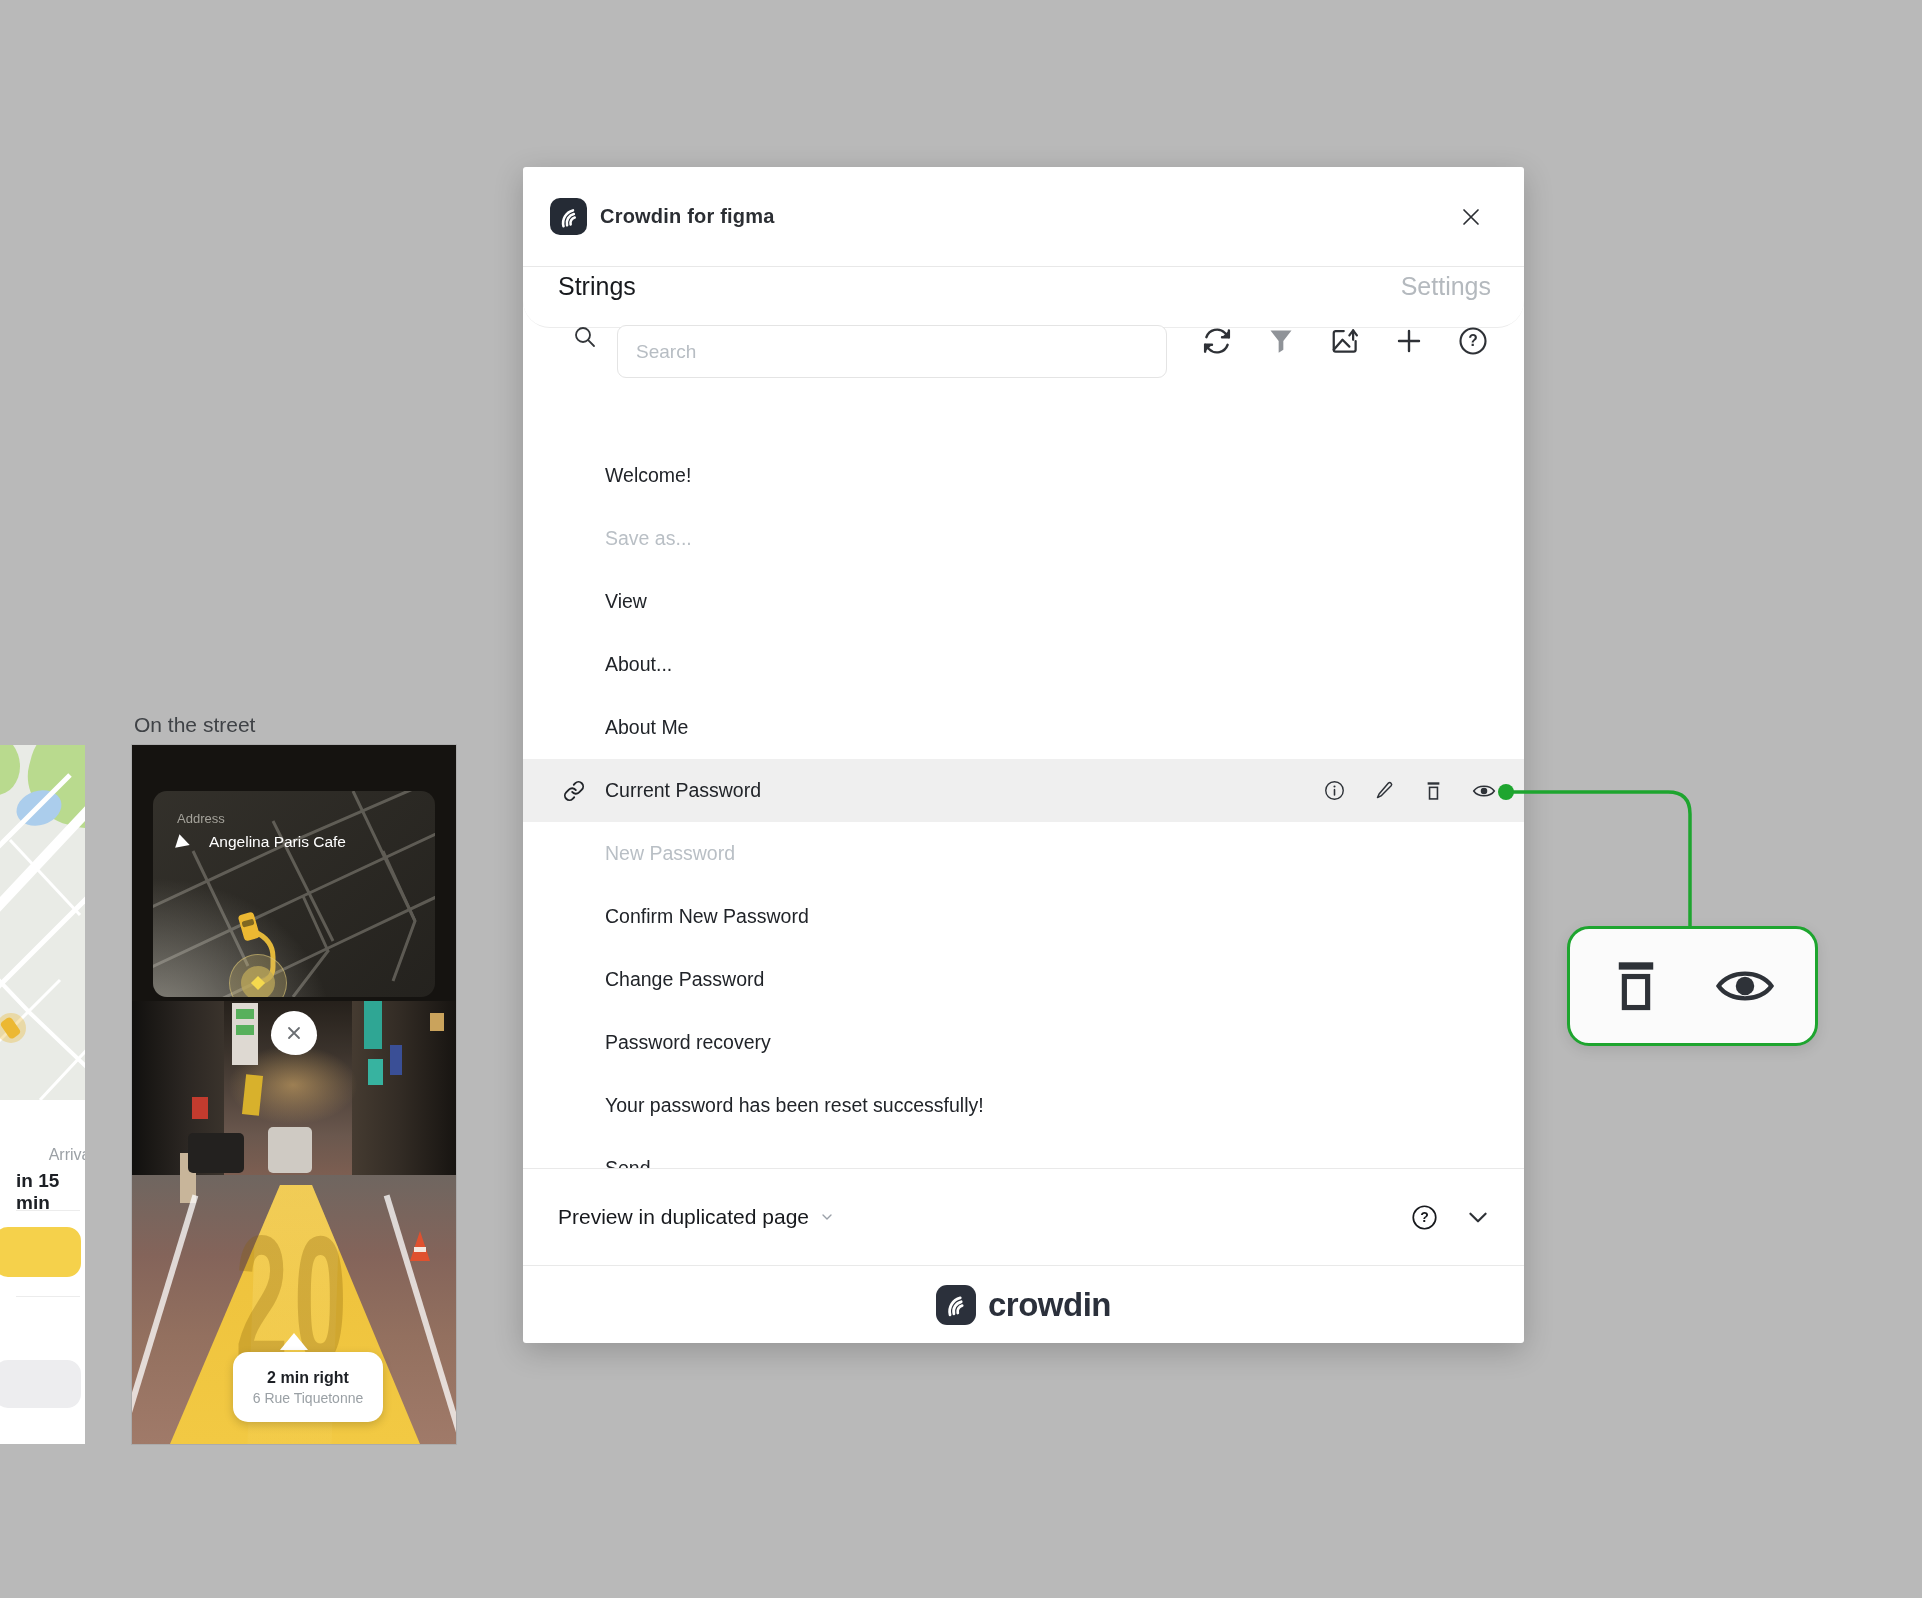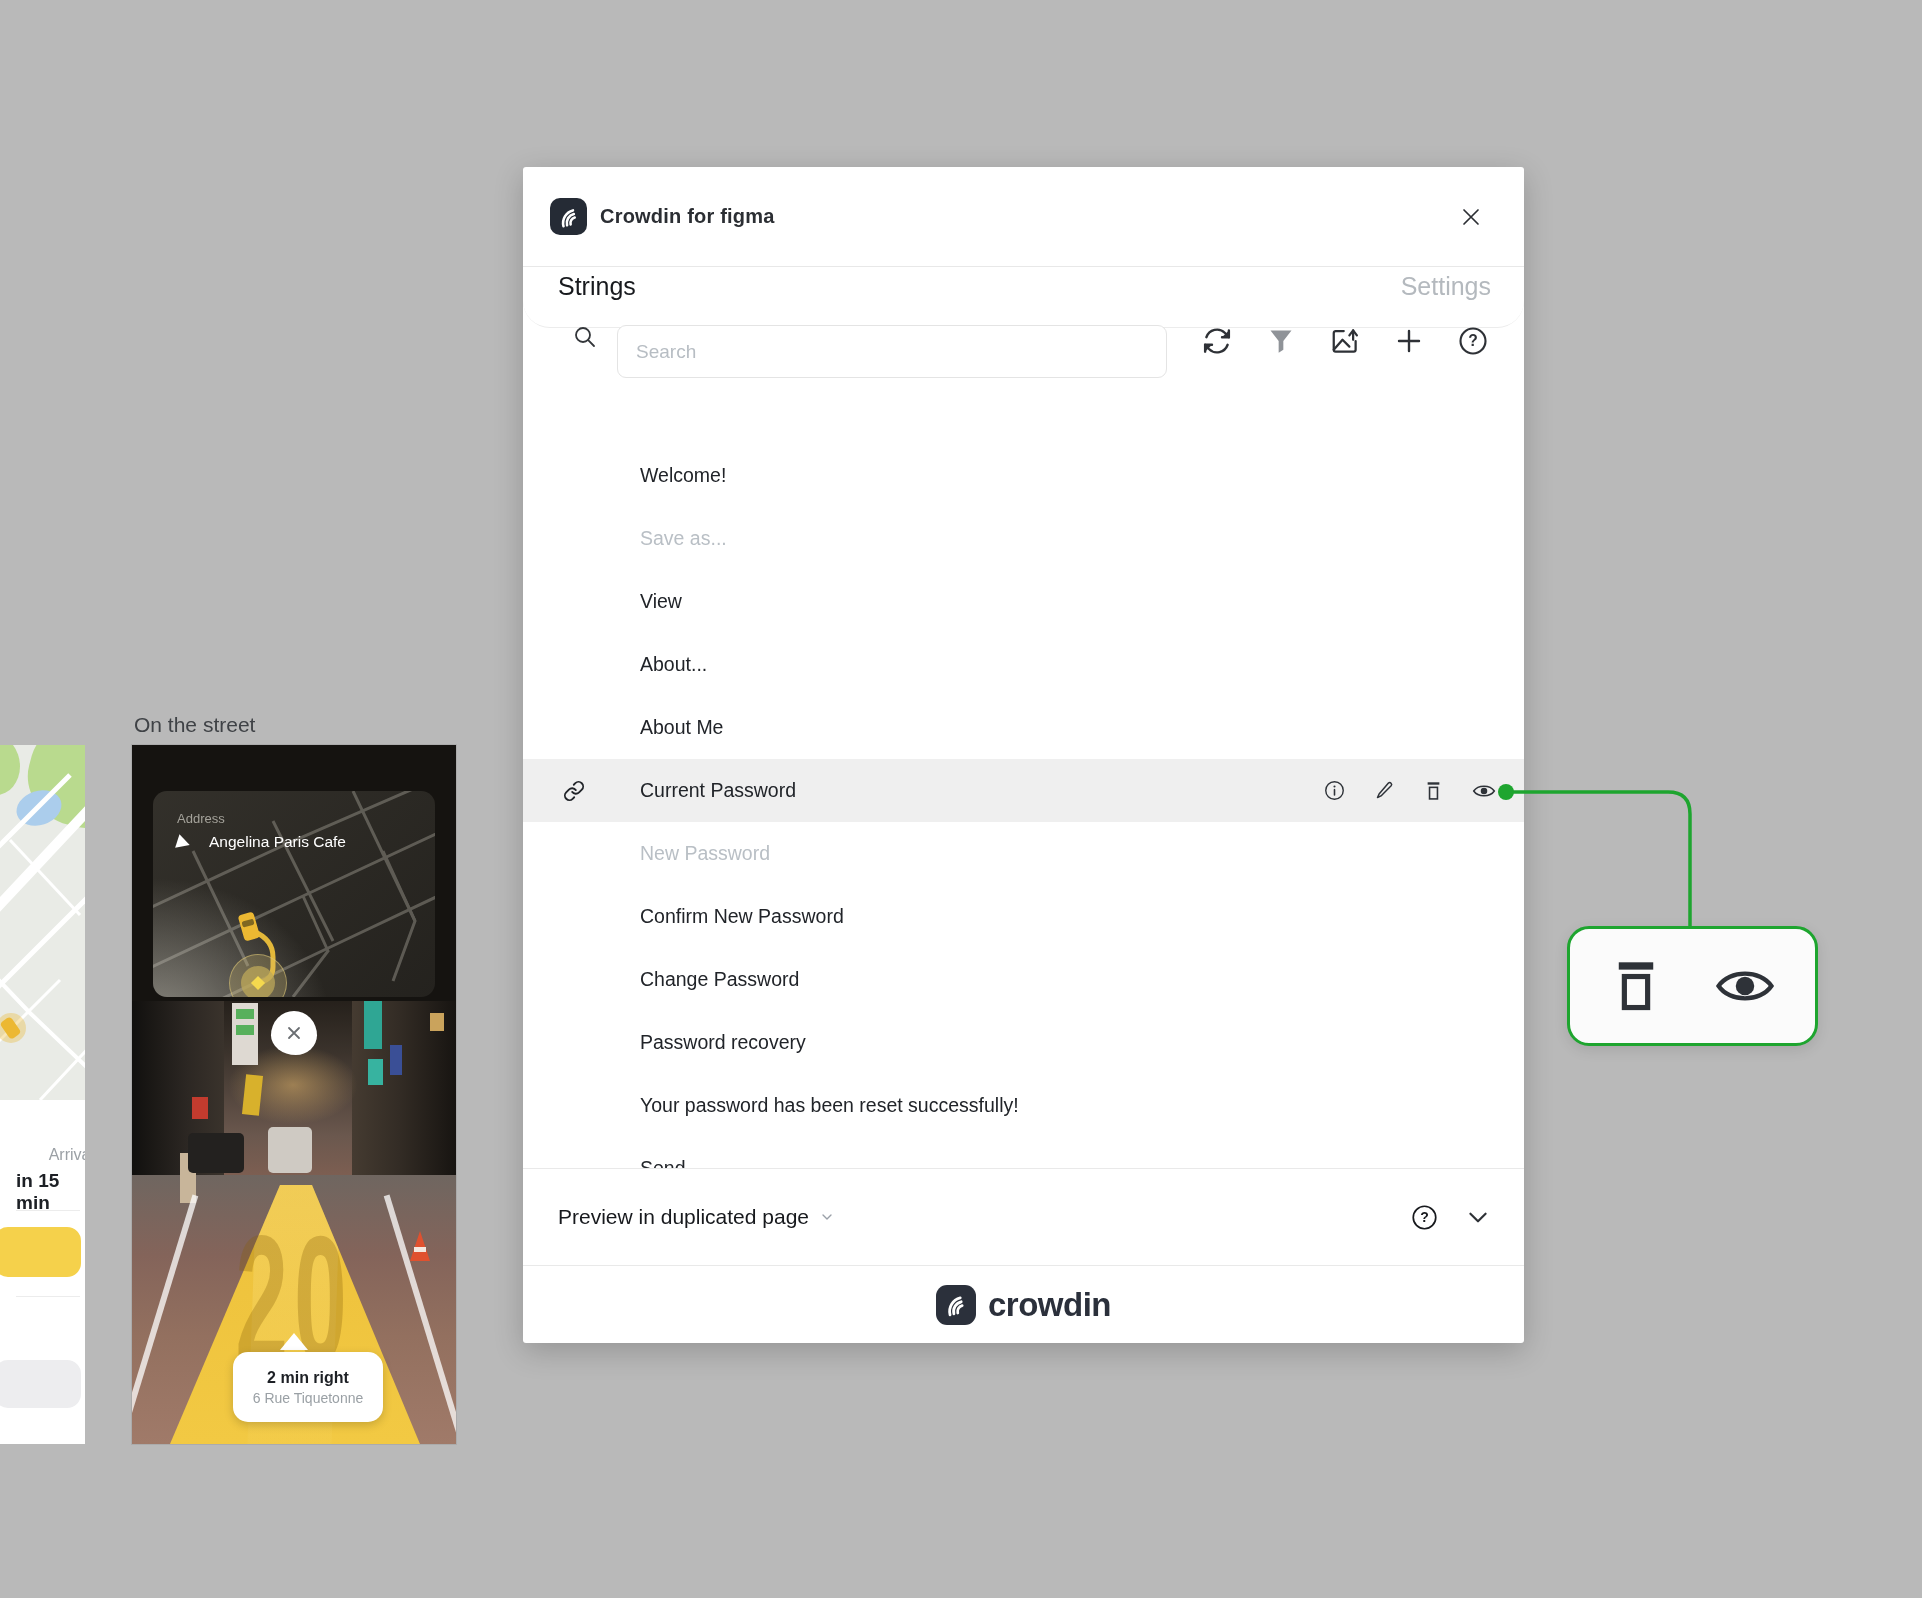--- a/index.html
+++ b/index.html
@@ -95,21 +95,21 @@
   .tab-settings { margin-left:auto; font-size:25px; color:#b4b9be; font-weight:500; }
   .dlg-toolbar { position:absolute; left:0; top:158px; width:100%; height:106px; display:flex; align-items:flex-start; padding-left:50px; }
   .search-glass { width:24px; height:24px; }
   .search-input { margin-left:20px; width:550px; height:53px; border:1.5px solid #e4e4e4; border-radius:9px;
       font-size:19px; color:#2b2e33; padding:0 18px; outline:none; font-family:"Liberation Sans",sans-serif; }
   .search-input::placeholder { color:#b7bdc3; }
   .tool-icons { display:flex; align-items:center; margin-left:34px; gap:33px; }
   .tool-btn { width:31px; height:31px; display:flex; align-items:center; justify-content:center; cursor:pointer; }
 
   .dlg-list { position:absolute; left:0; top:264px; width:100%; height:737px; overflow:hidden; padding-top:13px; }
-  .row { position:relative; height:63px; display:flex; align-items:center; padding-left:117px; font-size:19.5px; color:#212429; }
+  .row { position:relative; height:63px; display:flex; align-items:center; padding-left:82px; font-size:19.5px; color:#212429; }
   .row.muted { color:#b9bfc5; }
   .row.selected { background:#efefef; }
   .row.selected .link-ic { position:absolute; left:40px; top:50%; transform:translateY(-50%); }
   .row-actions { position:absolute; right:28px; top:50%; transform:translateY(-50%); display:flex; align-items:center; gap:29px; }
   .row-actions svg { display:block; cursor:pointer; }
 
   .dlg-footer { position:absolute; left:0; top:1001px; width:100%; height:97px; border-top:1px solid #e9e9e9;
       display:flex; align-items:center; padding:0 33px 0 35px; }
   .preview-toggle { display:flex; align-items:center; gap:10px; cursor:pointer; }
   .preview-label { font-size:21px; font-weight:normal; color:#17191d; }

